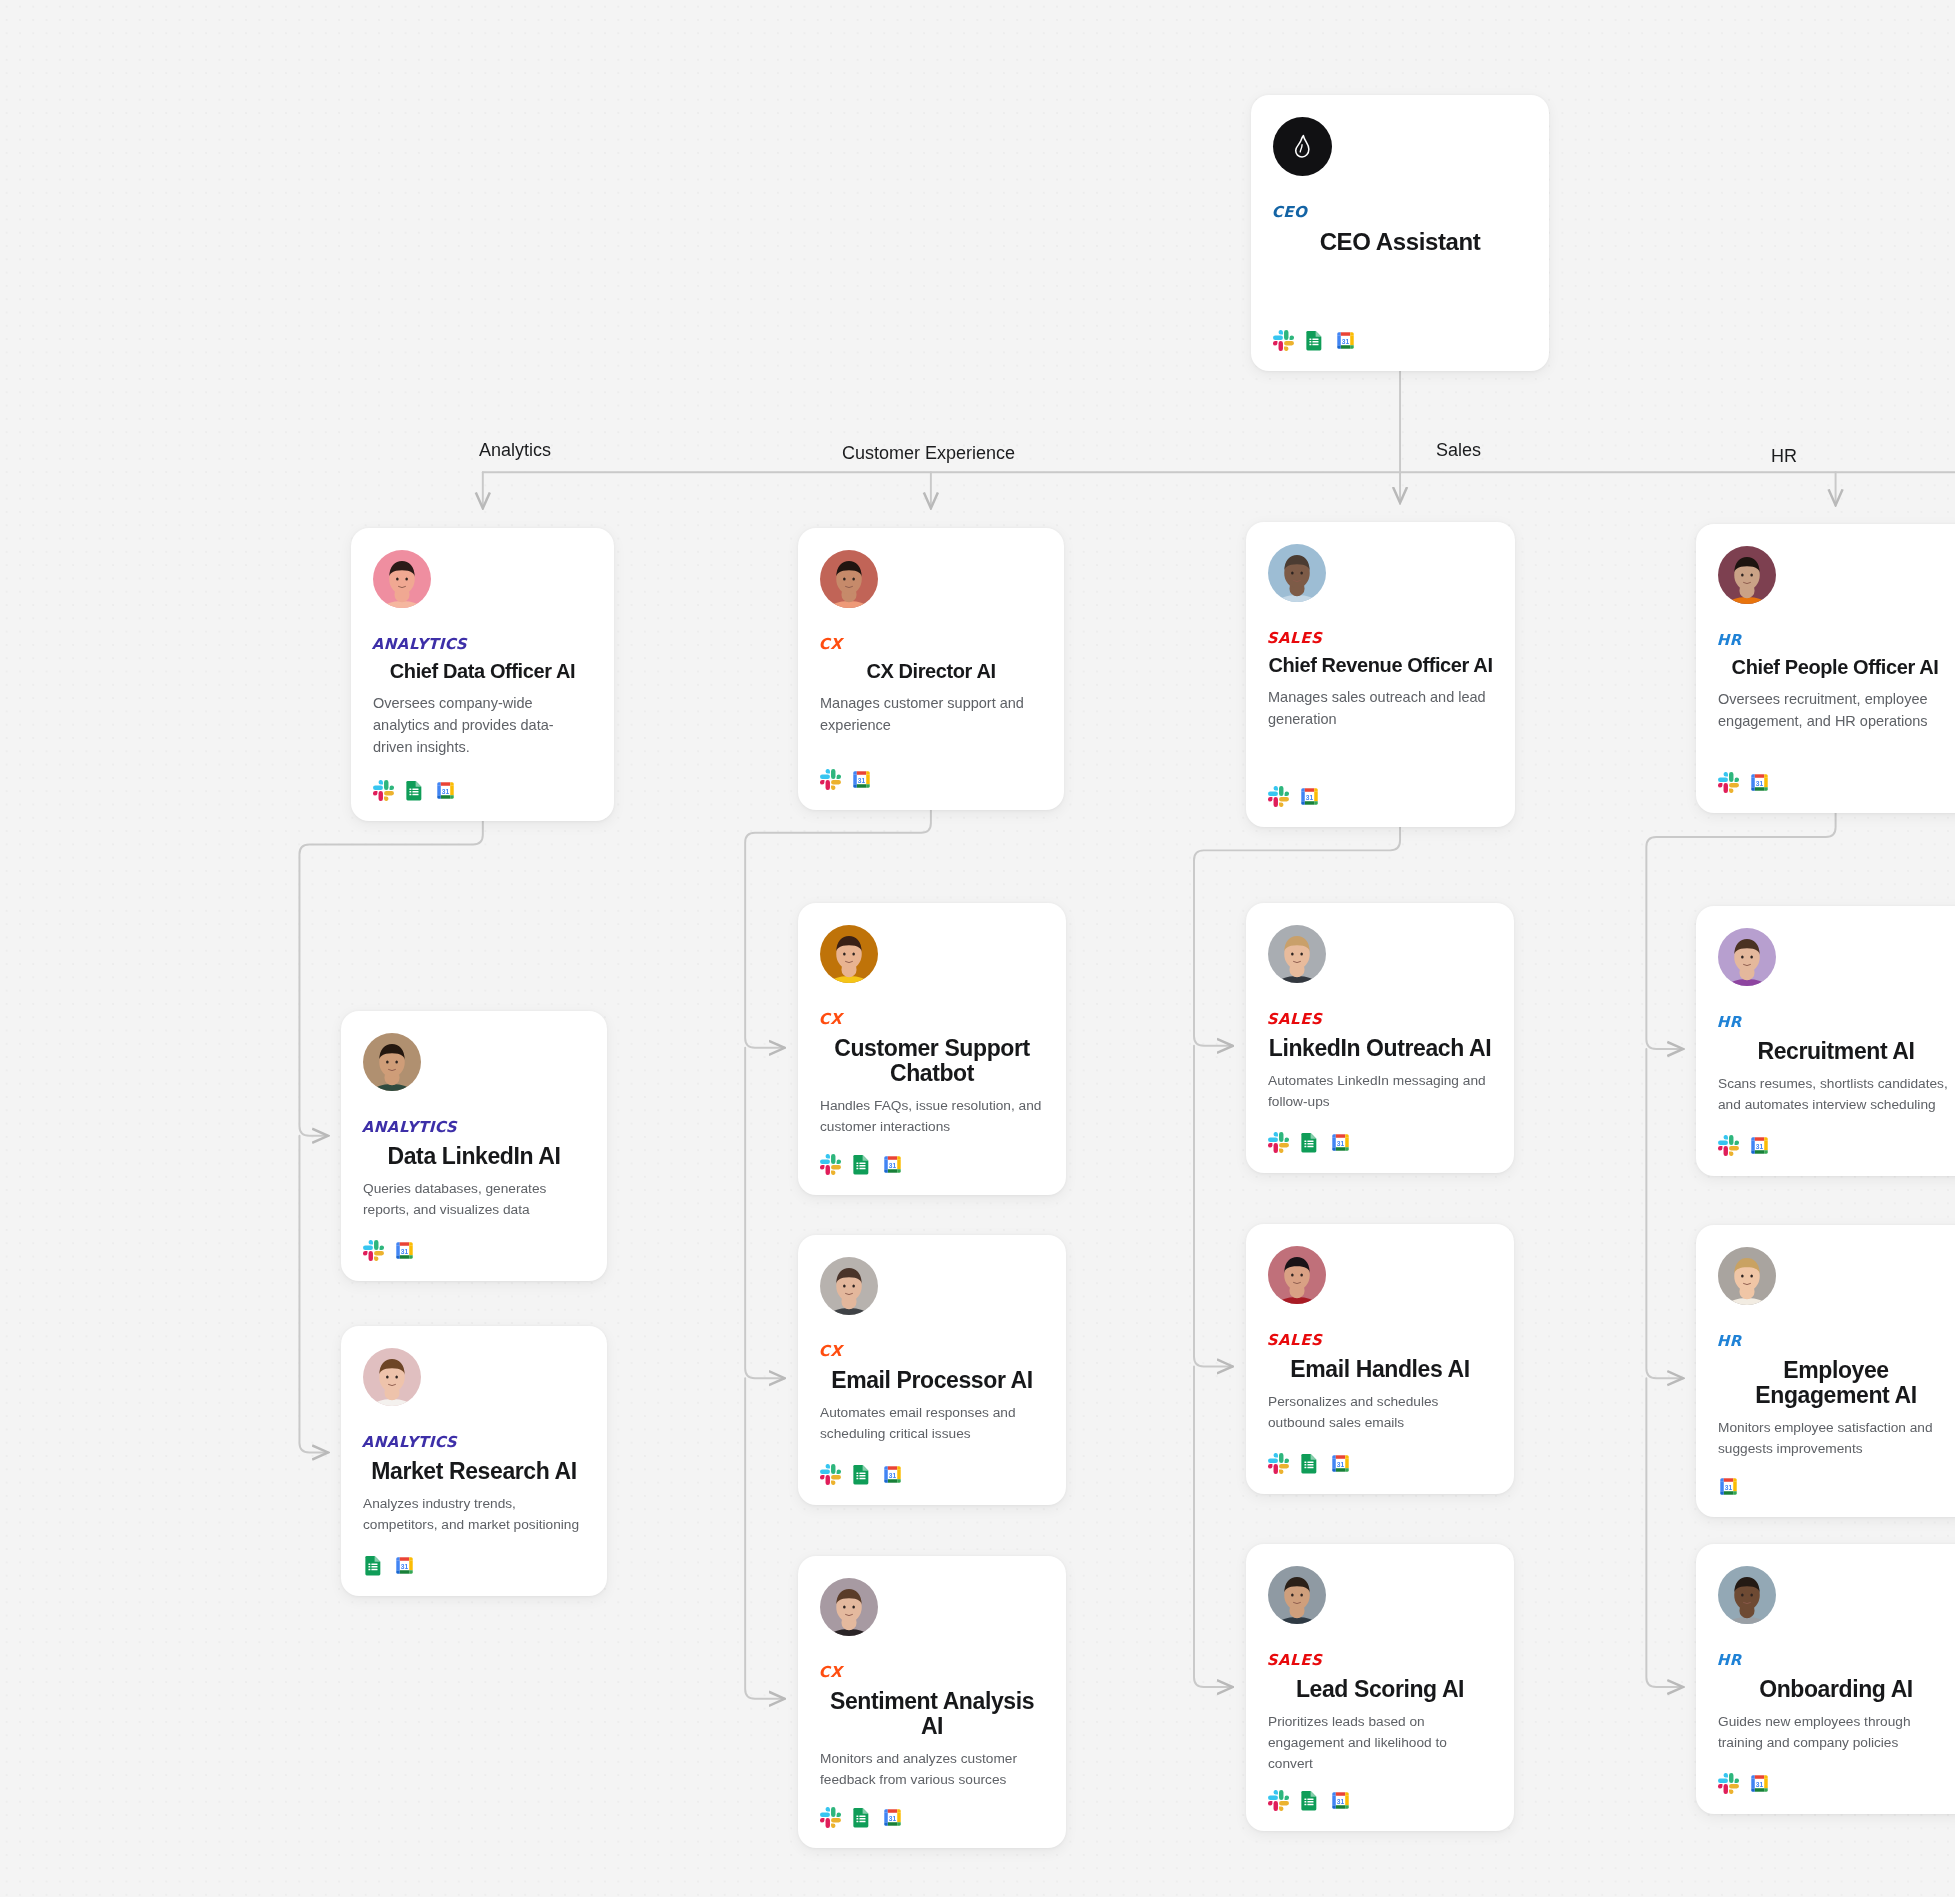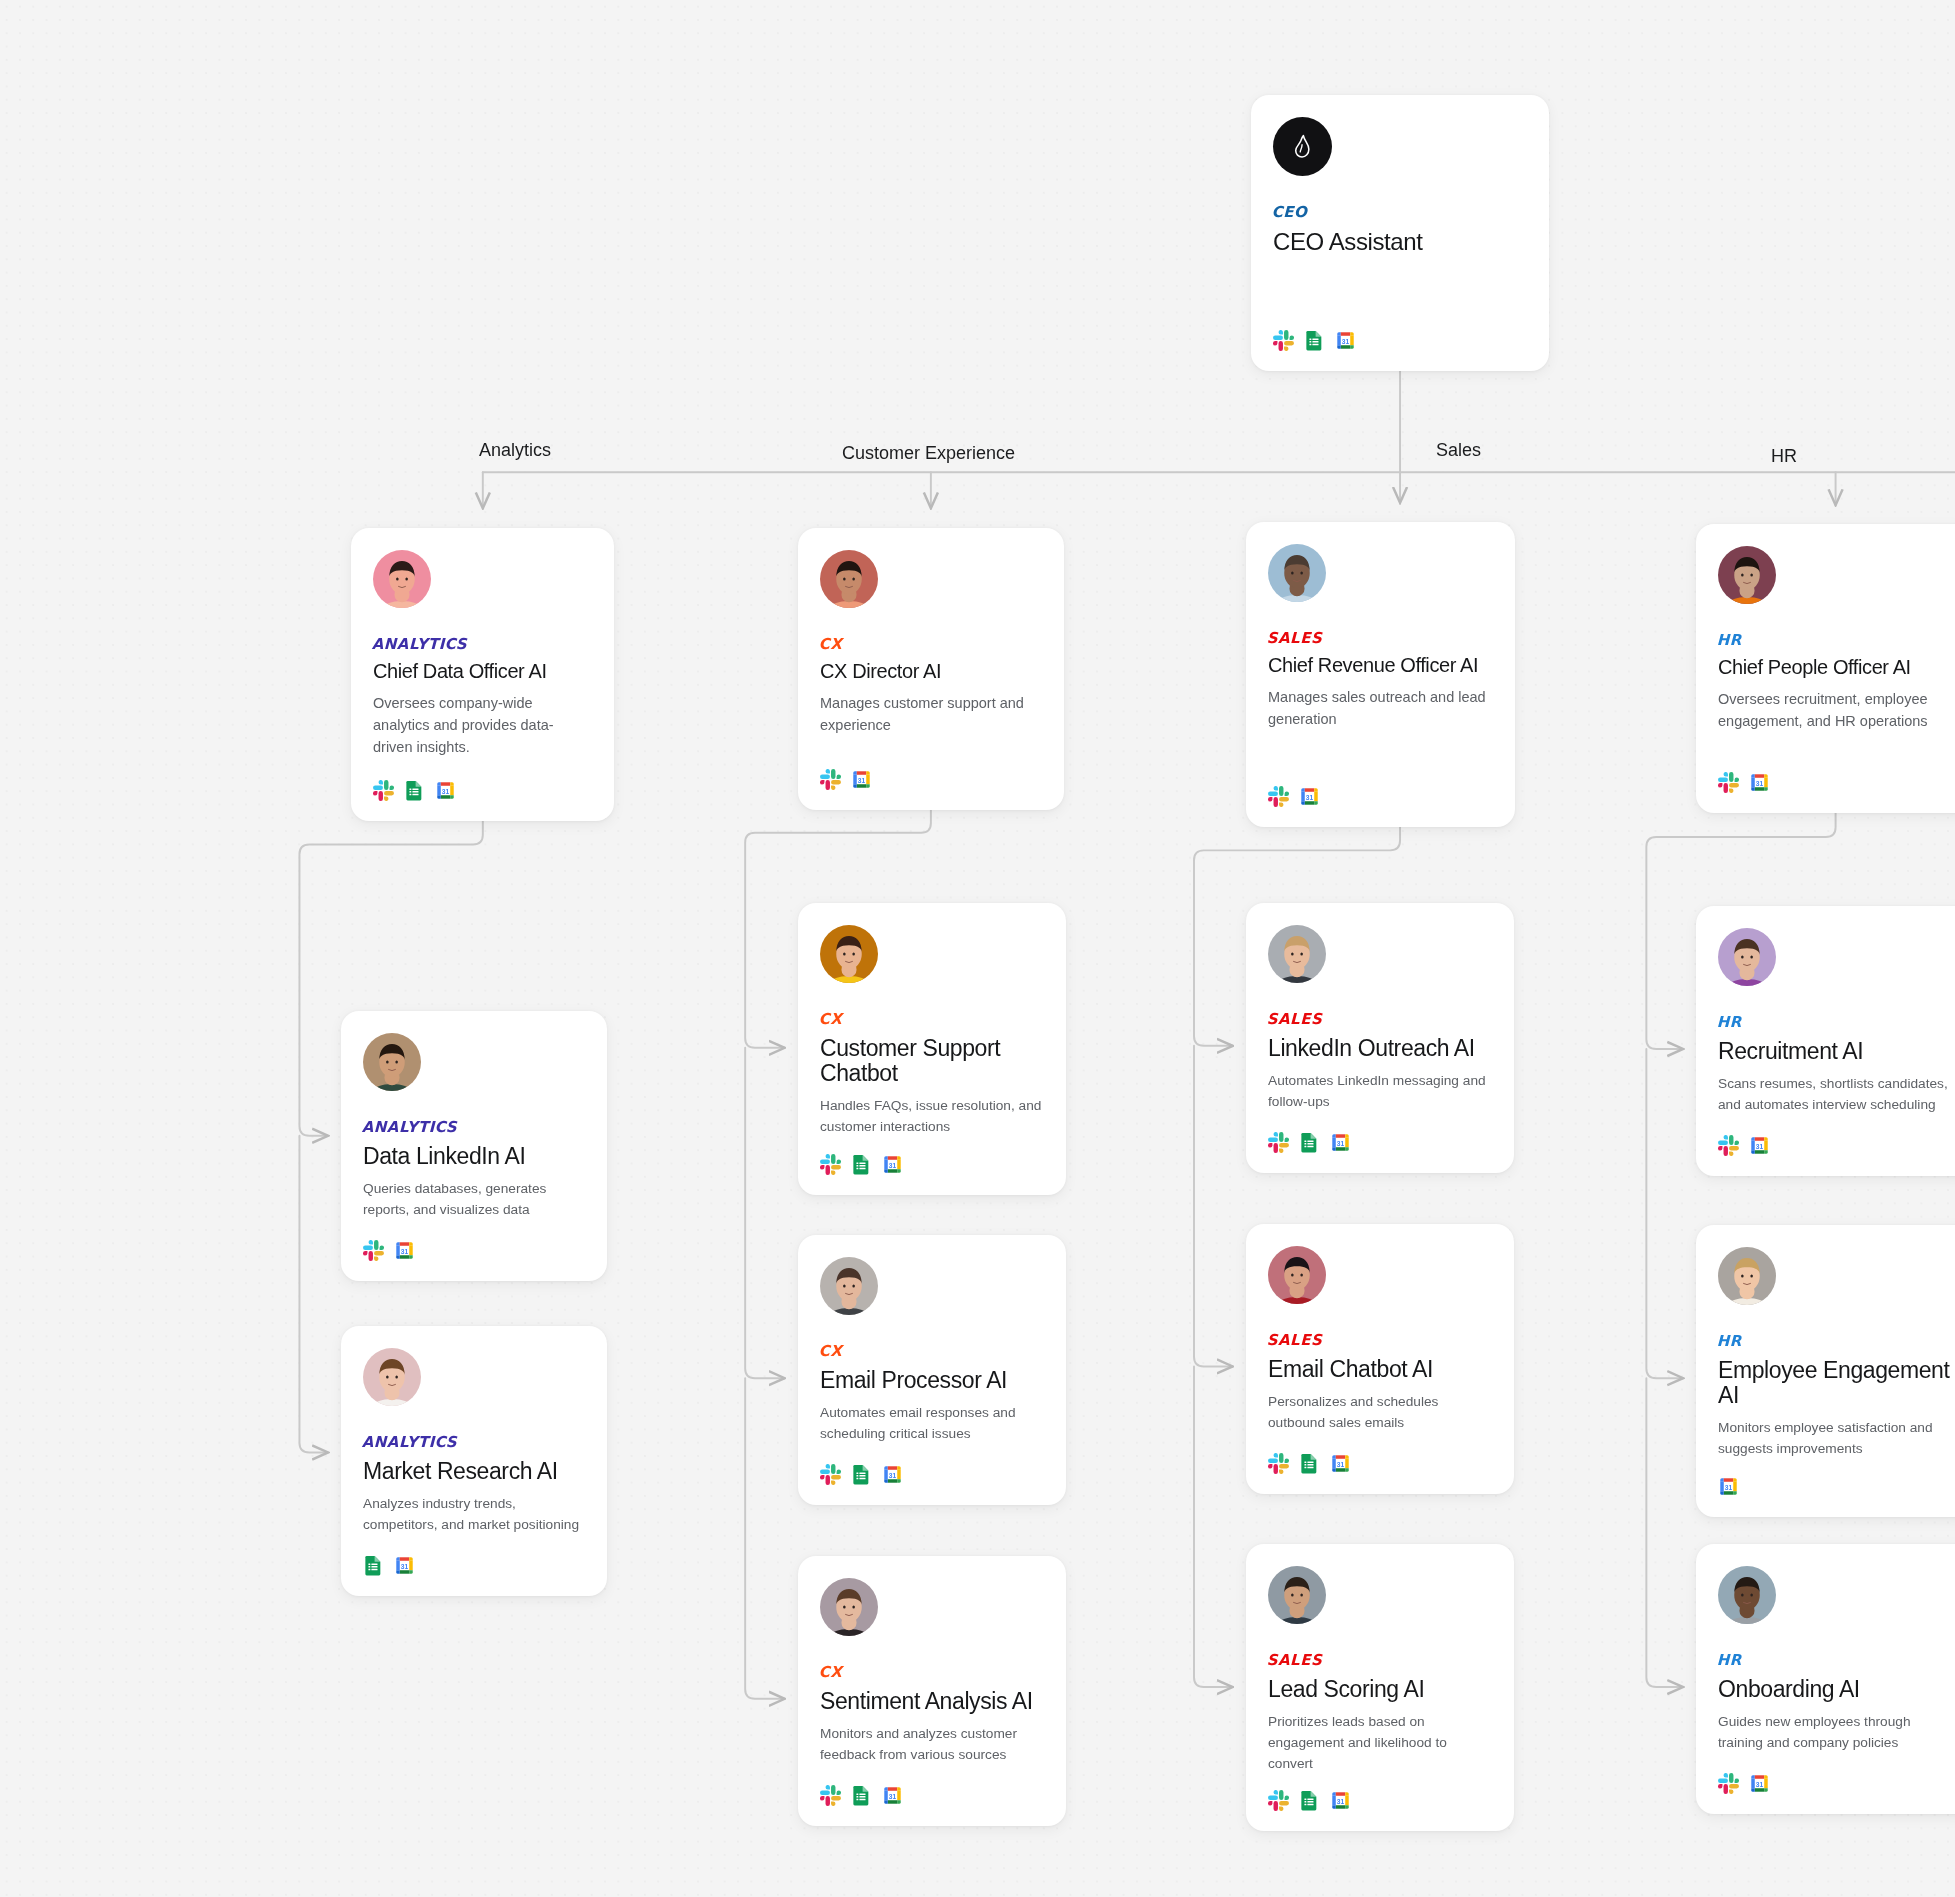--- a/index.html
+++ b/index.html
@@ -52,23 +52,24 @@
     font-style: italic;
     letter-spacing: 0.5px;
     font-size: 15px;
     line-height: 1;
     text-transform: uppercase;
     transform: skewX(-4deg);
   }
 
   .card-title {
     font-family: "Liberation Sans", sans-serif;
-    font-weight: 400;
+    font-weight: 700;
     color: #17181a;
     letter-spacing: -0.4px;
+    text-align: center;
   }
   .card-desc {
     font-family: "Liberation Sans", sans-serif;
     color: #5e6166;
   }
 
   
   .lvl1 .card-title { font-size: 24px; line-height: 1.08; }
   .lvl1 .card-desc  { font-size: 14.5px; line-height: 1.52; }
   .lvl2 .card-title { font-size: 20px; line-height: 1.08; }
@@ -718,21 +719,21 @@
     <ellipse cx="50" cy="50" rx="22" ry="26" fill="#d9a184"></ellipse>
     <path d="M28 47 C28 28 38 19 50 19 C62 19 72 28 72 47 C72 41 66 35 50 35 C34 35 28 41 28 47z" fill="#191317"></path>
     <ellipse cx="42" cy="50" rx="2.2" ry="2.6" fill="#2c2320"></ellipse>
     <ellipse cx="58" cy="50" rx="2.2" ry="2.6" fill="#2c2320"></ellipse>
     <path d="M44 63 Q50 67 56 63" stroke="#8a5a4c" stroke-width="1.6" fill="none" stroke-linecap="round"></path>
   </svg>
         </div>
         <div class="gap-a"></div>
         <div class="dept-tag" style="color:#e8090c">SALES</div>
         <div class="gap-b"></div>
-        <div class="card-title">Email Chatbot AI</div>
+        <div class="card-title">Email Handles AI</div>
         <div class="gap-c"></div>
         <div class="card-desc">Personalizes and schedules outbound sales emails</div>
         <div class="gap-d" style="flex:1 1 auto"></div>
         <div class="tools">
           <svg class="tool" viewBox="0 0 24 24" xmlns="http://www.w3.org/2000/svg">
   <path fill="#E01E5A" d="M5.04 15.17a2.53 2.53 0 1 1-2.53-2.53h2.53z"></path>
   <path fill="#E01E5A" d="M6.32 15.17a2.53 2.53 0 0 1 5.06 0v6.3a2.53 2.53 0 1 1-5.06 0z"></path>
   <path fill="#36C5F0" d="M8.85 5.04a2.53 2.53 0 1 1 2.53-2.53v2.53z"></path>
   <path fill="#36C5F0" d="M8.85 6.32a2.53 2.53 0 0 1 0 5.06h-6.3a2.53 2.53 0 1 1 0-5.06z"></path>
   <path fill="#2EB67D" d="M18.96 8.85a2.53 2.53 0 1 1 2.53 2.53h-2.53z"></path>

